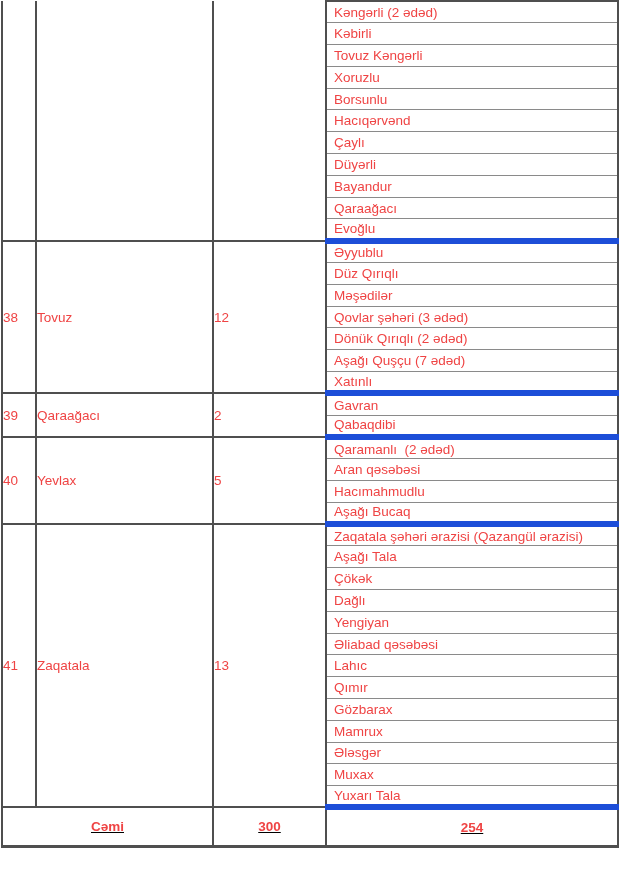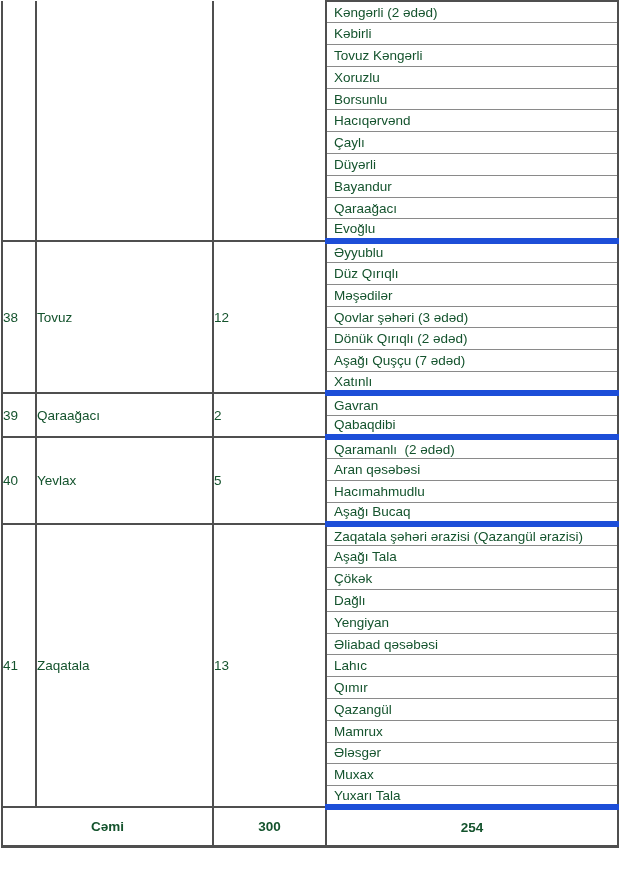--- a/index.html
+++ b/index.html
@@ -18,21 +18,21 @@
   table.regions {
     position: absolute;
     top: 0;
     left: 1px;
     width: 616px;
     border-collapse: collapse;
     table-layout: fixed;
   }
   td {
     font-size: 13.5px;
-    color: #14532d;
+    color: #ef4444;
     vertical-align: middle;
     padding: 0;
     overflow: hidden;
   }
   tr.subrow { height: 21.8px; }
   
   td.col-num, td.col-name, td.col-count {
     border: 2px solid #4f4f4f;
   }
   
@@ -43,21 +43,21 @@
     border-bottom: 1px solid #8a8a8a;
     text-align: left;
     padding-left: 7px;
     white-space: pre;
   }
   td.col-village.section-start { border-top: 2px solid #4f4f4f; }
   td.col-village.section-end   { border-bottom: 6px solid #1d4ed8; }
   
   tr.cut-top > td { border-top: none; }
   
-  tr.footer-row { height: 39px; }
+  tr.footer-row { height: 39px; text-decoration: underline; }
   tr.footer-row td {
     border: 2px solid #4f4f4f;
     border-bottom: 3px solid #4f4f4f;
     font-weight: bold;
     text-align: center;
     white-space: pre;
   }
 </style>
 </head>
 <body>
@@ -176,21 +176,21 @@
         <tr class="subrow">
           <td class="col-village">Əliabad qəsəbəsi</td>
         </tr>
         <tr class="subrow">
           <td class="col-village">Lahıc</td>
         </tr>
         <tr class="subrow">
           <td class="col-village">Qımır</td>
         </tr>
         <tr class="subrow">
-          <td class="col-village">Qazangül</td>
+          <td class="col-village">Gözbarax</td>
         </tr>
         <tr class="subrow">
           <td class="col-village">Mamrux</td>
         </tr>
         <tr class="subrow">
           <td class="col-village">Ələsgər</td>
         </tr>
         <tr class="subrow">
           <td class="col-village">Muxax</td>
         </tr>

